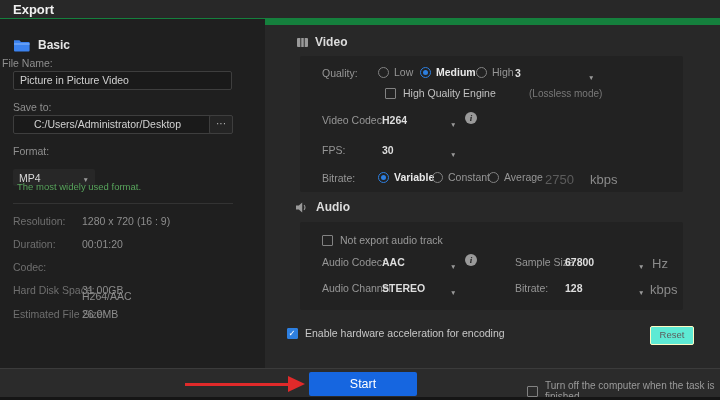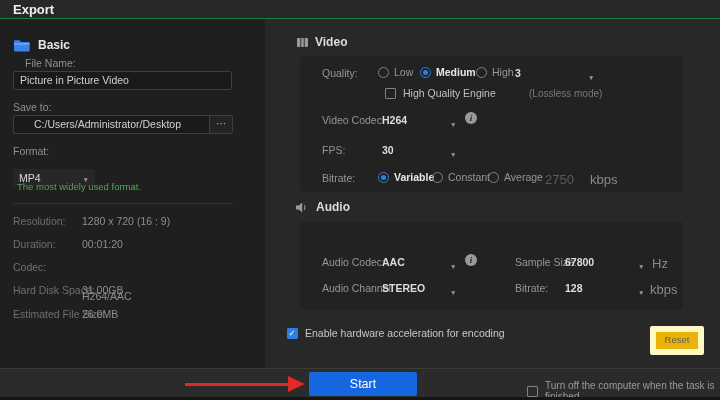--- a/index.html
+++ b/index.html
@@ -1,20 +1,20 @@
 <!DOCTYPE html>
 <html><head>
 <meta charset="utf-8">
 <style>
   html,body{margin:0;padding:0;background:#161616;}
   .window{position:relative;width:720px;height:400px;background:#282828;overflow:hidden;
           font-family:"Liberation Sans",sans-serif;color:#c8c8c8;}
   .abs{position:absolute;padding-left:36px;}
   
-  .hdr{position:absolute;left:0;top:0;right:0;height:18px;border-bottom:1px solid #15803d;background:#282828;}
+  .hdr{position:absolute;left:0;top:0;right:0;height:18px;border-bottom:7px solid #15803d;background:#282828;}
   .hdr-title{position:absolute;left:13px;top:2px;font-size:13px;font-weight:bold;color:#f0f0f0;}
   
   .lpanel{position:absolute;left:0;top:19px;width:265px;height:349px;background:#1f1f1f;}
   .sec-head{position:absolute;display:flex;align-items:center;gap:8px;font-size:12px;font-weight:bold;color:#e6e6e6;}
   .flabel{position:absolute;font-size:10.5px;color:#8f8f8f;}
   .ti{position:absolute;background:#1a1a1a;border:1px solid #3e3e3e;border-radius:2px;height:17px;
       line-height:17px;padding:0 6px;font-size:10.5px;color:#d2d2d2;white-space:nowrap;overflow:hidden;}
   .browse{position:absolute;background:#242424;border:1px solid #3e3e3e;border-radius:2px;height:17px;width:22px;
       line-height:15px;text-align:center;font-size:10px;color:#bdbdbd;cursor:pointer;}
   .dd{position:absolute;display:flex;align-items:center;justify-content:space-between;background:#272727;
@@ -42,21 +42,21 @@
   
   .cbrow{position:absolute;display:flex;align-items:center;gap:7px;cursor:pointer;}
   .cb{width:9px;height:9px;border:1px solid #828282;border-radius:1px;flex:none;}
   .cb.checked{background:#2d7fe0;border-color:#2d7fe0;position:relative;}
   .cb.checked::after{content:"✓";position:absolute;left:0.5px;top:-1px;font-size:8.5px;color:#fff;}
   .cblabel{font-size:10.5px;color:#9a9a9a;}
   .info-i{position:absolute;width:12px;height:12px;border-radius:50%;background:#9a9a9a;color:#232323;
       font-family:"Liberation Serif",serif;font-style:italic;font-weight:bold;font-size:9px;
       text-align:center;line-height:12px;}
   .suffix{font-size:10px;color:#787878;}
-  .reset-btn{position:absolute;width:42px;height:17px;background:#eab308;border:6px solid #fef9c3;border-radius:2px;
+  .reset-btn{position:absolute;width:42px;height:17px;background:#5eead4;border:1px solid #fef9c3;border-radius:2px;
       font-size:9.5px;color:#5d5d5d;text-align:center;line-height:16px;}
   
   .bbar{position:absolute;left:0;top:368px;width:720px;height:28px;background:#2b2b2b;border-top:1px solid #3b3b3b;}
   .bstrip{position:absolute;left:0;top:397px;width:720px;height:3px;background:#151515;}
   .start-btn{position:absolute;left:309px;top:372px;width:108px;height:24px;background:#1666e0;border-radius:2px;
       color:#fff;font-size:12.5px;text-align:center;line-height:24px;cursor:pointer;}
   .arrow-line{position:absolute;left:185px;top:383px;width:104px;height:3px;background:#e02a2a;}
   .arrow-head{position:absolute;left:288px;top:376px;width:0;height:0;
       border-left:17px solid #e02a2a;border-top:8px solid transparent;border-bottom:8px solid transparent;}
   .filmicon,.spkicon,.foldericon{display:inline-flex;flex:none;}
@@ -74,21 +74,21 @@
     <div class="sec-head" style="left:13px;top:19px;">
       <span class="foldericon">
         <svg width="17" height="13" viewBox="0 0 17 13">
           <path d="M1 1.2 h5.4 l1.6 1.9 h7.6 a1 1 0 0 1 1 1 v7.4 a1 1 0 0 1 -1 1 H2 a1 1 0 0 1 -1 -1 z" fill="#3b82ef"></path>
           <rect x="1" y="4.4" width="15.6" height="1.2" fill="#7fb0f8"></rect>
         </svg>
       </span>
       <span>Basic</span>
     </div>
 
-    <div class="flabel" style="left:25px;top:38px;">File Name:</div>
+    <div class="flabel" style="left:2px;top:38px;">File Name:</div>
     <div class="ti" style="left:13px;top:52px;width:205px;">Picture in Picture Video</div>
 
     <div class="flabel" style="left:13px;top:82px;">Save to:</div>
     <div class="ti" style="left:13px;top:96px;width:178px;padding-left:20px;">C:/Users/Administrator/Desktop</div>
     <div class="browse" style="left:209px;top:96px;">···</div>
 
     <div class="flabel" style="left:13px;top:126px;">Format:</div>
     <div class="dd" style="left:13px;top:150px;width:70px;">
       <span>MP4</span>
       <span class="dd-arrow"></span>
@@ -185,20 +185,24 @@
       <svg width="13" height="11" viewBox="0 0 13 11">
           <polygon points="0,3.4 2.8,3.4 6.2,0.6 6.2,10.4 2.8,7.6 0,7.6" fill="#9a9a9a"></polygon>
           <path d="M8 3.2 A3.2 3.2 0 0 1 8 7.8" stroke="#9a9a9a" stroke-width="1.1" fill="none"></path>
         </svg>
     </span>
     <span>Audio</span>
   </div>
 
   <div class="gbox" style="left:300px;top:222px;width:383px;height:88px;">
 
+    <span class="cbrow" style="left:22px;top:12px;">
+      <span class="cb"></span>
+      <span class="cblabel">Not export audio track</span>
+    </span>
 
     <span class="glabel" style="left:22px;top:34px;">Audio Codec:</span>
     <span class="gvalue" style="left:82px;top:34px;">AAC</span>
     <span class="arrpos arr" style="left:150px;top:33px;"></span>
     <span class="info-i" style="left:165px;top:32px;">i</span>
     <span class="glabel" style="left:215px;top:34px;">Sample Size:</span>
     <span class="gvalue" style="left:265px;top:34px;">67800</span>
     <span class="arrpos arr" style="left:338px;top:33px;"></span>
     <span class="unit" style="left:352px;top:34px;">Hz</span>
 

